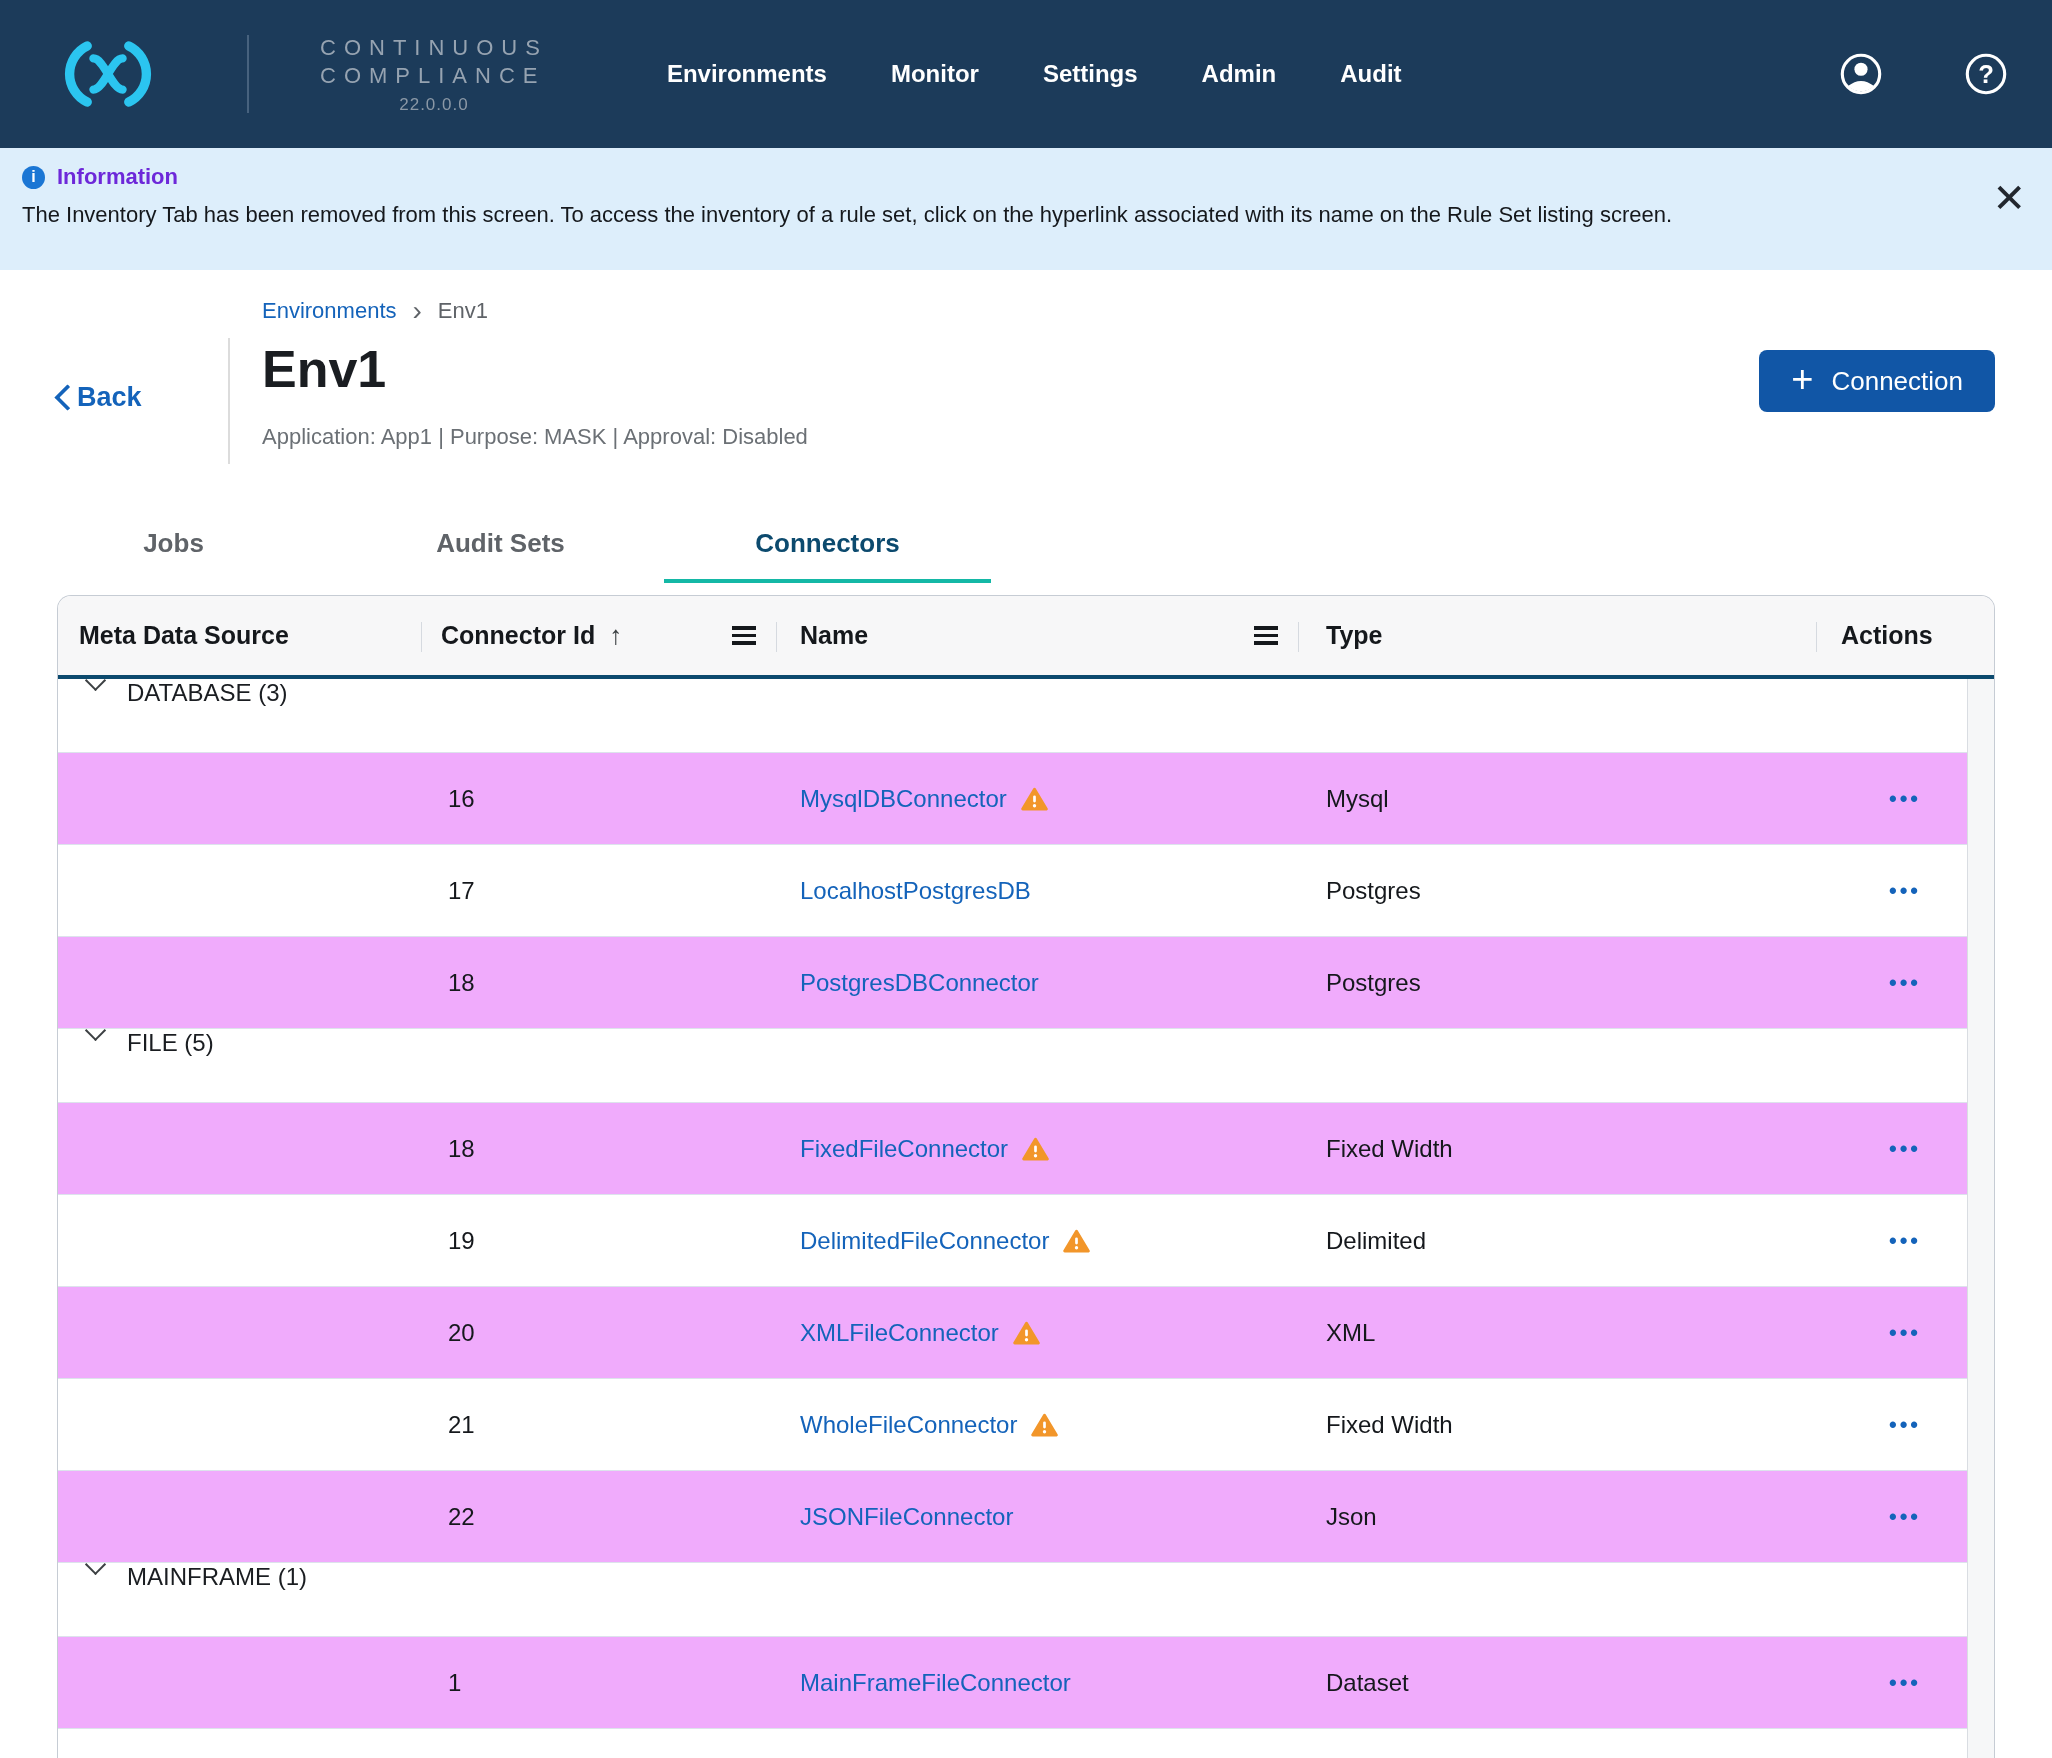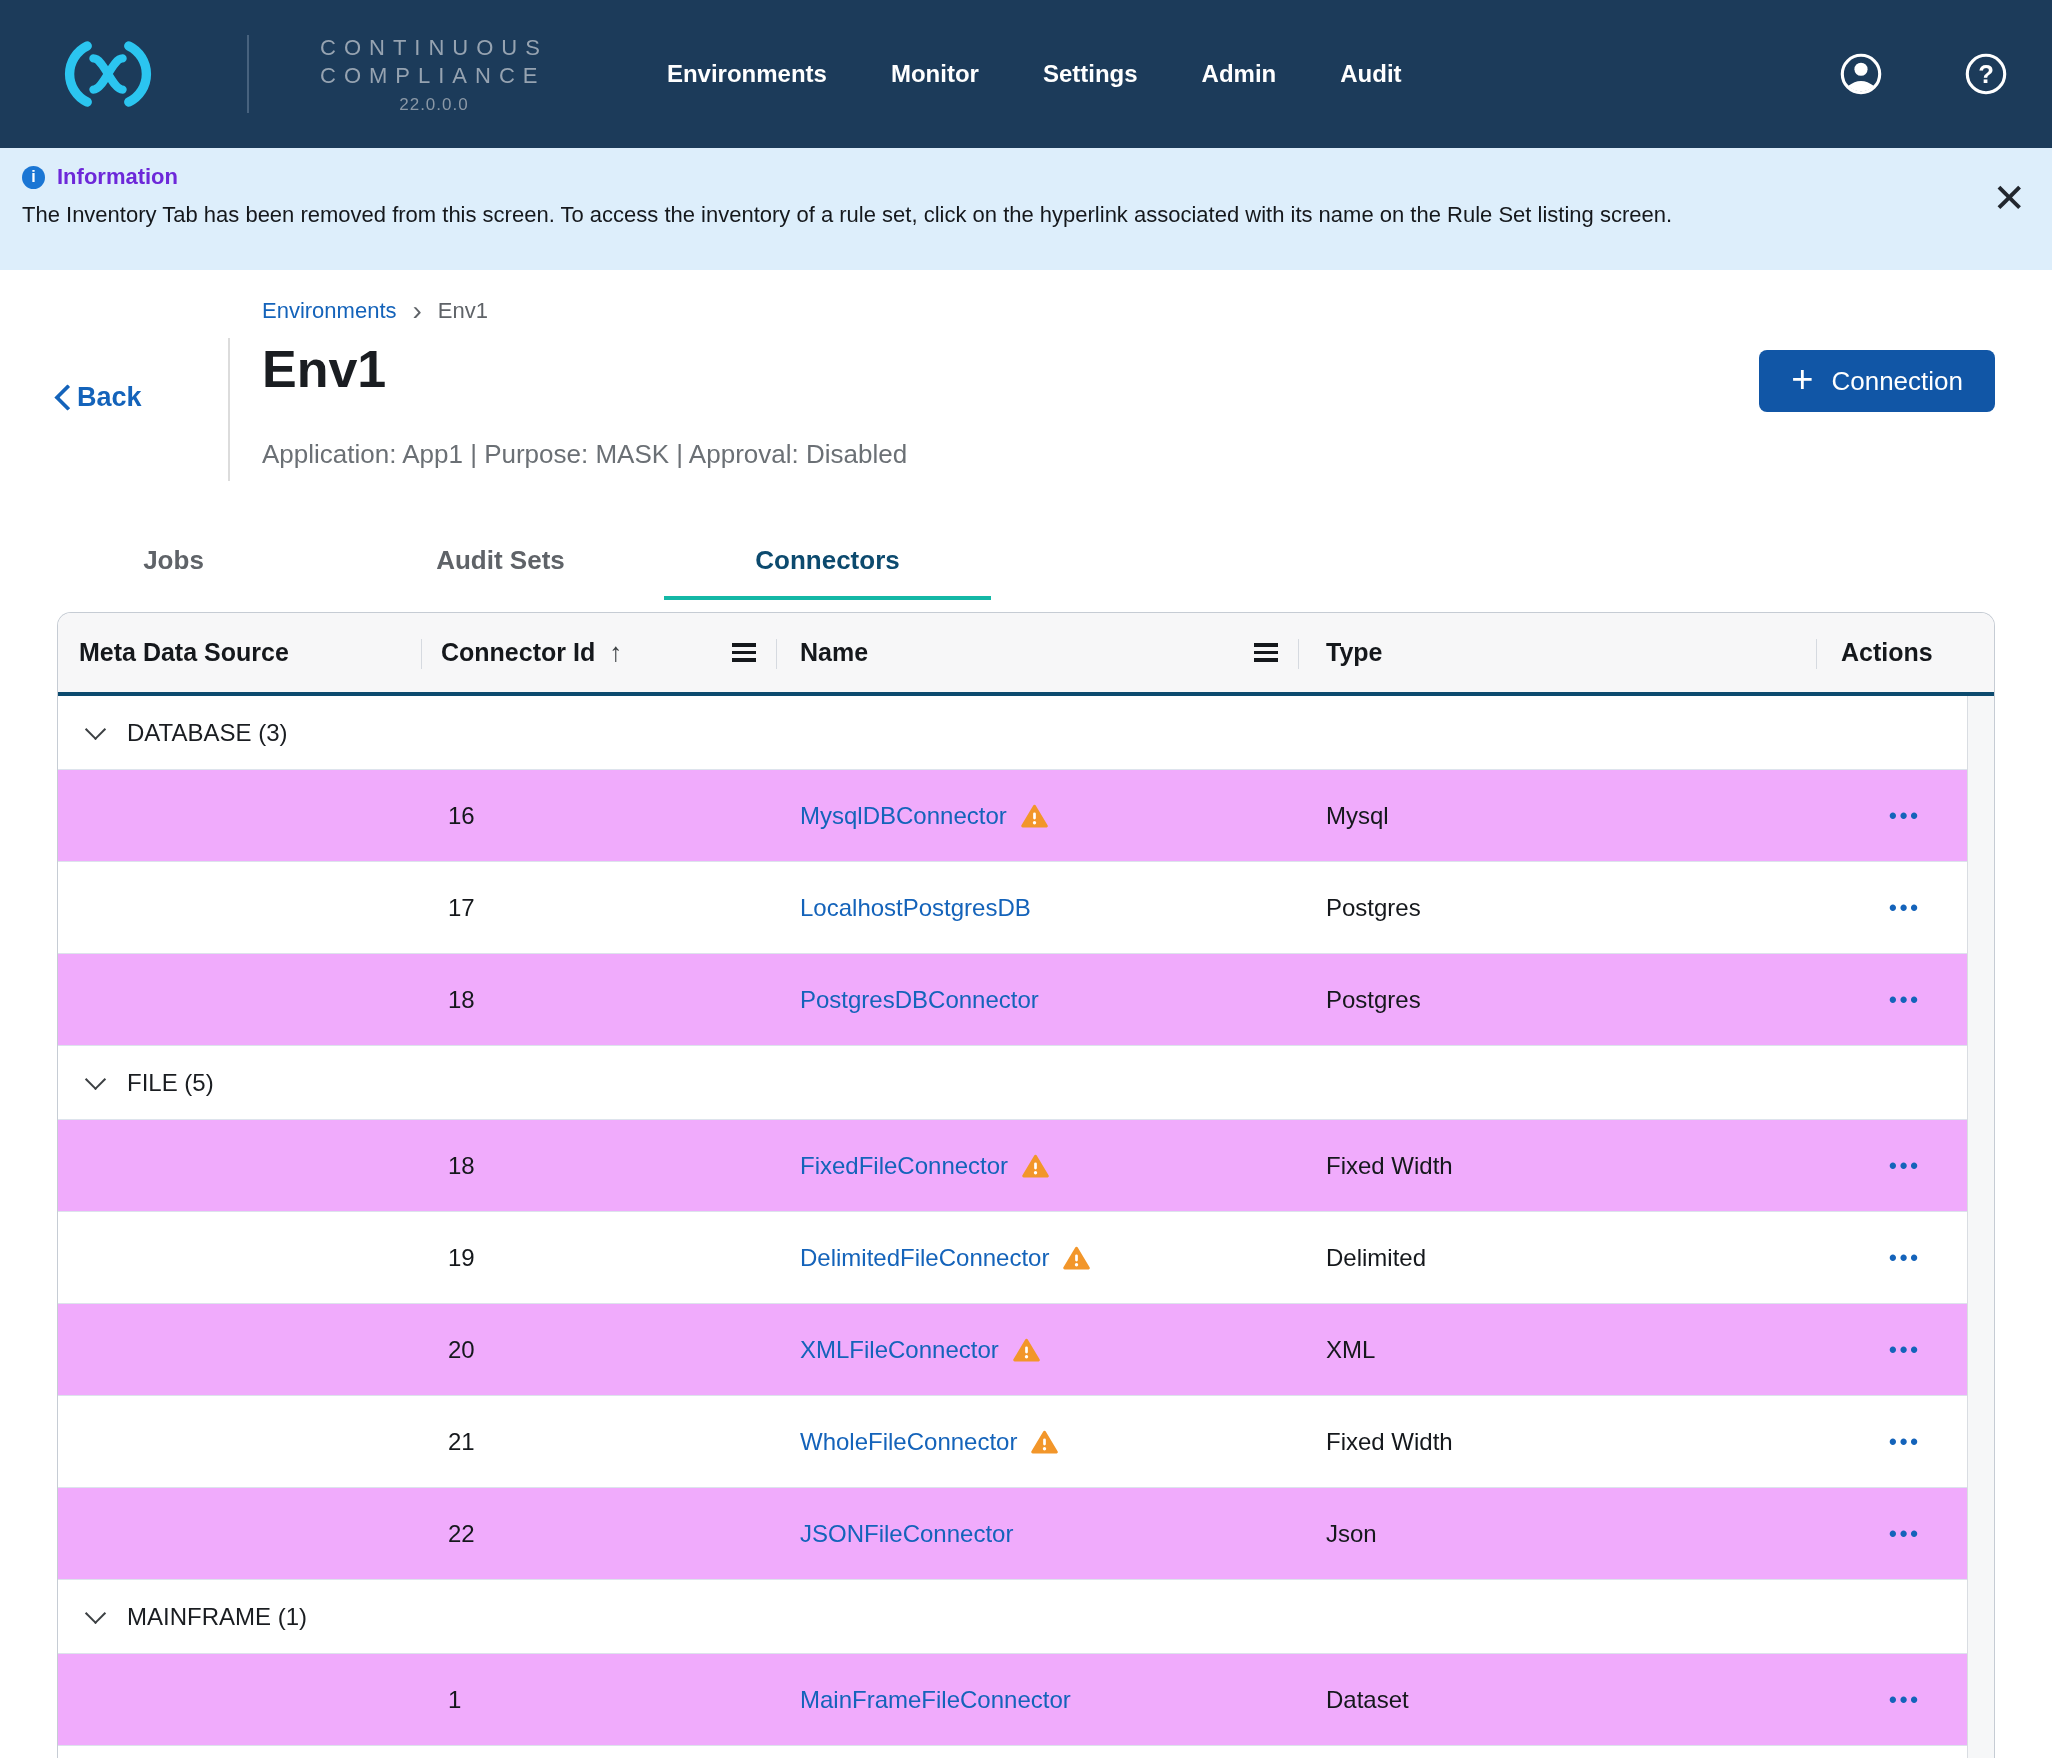--- a/index.html
+++ b/index.html
@@ -39,21 +39,21 @@
   .crumb-sep{color:#5f6368;font-size:28px;line-height:22px;}
   .crumb-current{color:#5f6368;}
 
   .header-row{position:relative;margin-top:14px;}
   .back{position:absolute;left:58px;top:44px;display:flex;align-items:center;
     color:#1463ba;font-size:27px;font-weight:700;}
   .chev-left{width:15px;height:15px;border-left:4px solid #1463ba;border-bottom:4px solid #1463ba;
     transform:rotate(45deg);border-radius:1px;display:inline-block;}
   .title-block{margin-left:228px;border-left:2px solid #dcdcdc;padding:0 0 14px 32px;}
   .page-title{font-size:52px;line-height:62px;font-weight:600;color:#1a1d21;margin:0;}
-  .subtitle{font-size:26px;color:#6b7075;margin-top:41px;line-height:26px;}
+  .subtitle{font-size:22px;color:#6b7075;margin-top:24px;line-height:26px;}
   .connection-btn{position:absolute;right:57px;top:12px;height:62px;background:#1156a6;color:#fff;
     border:none;border-radius:8px;font-size:26px;font-family:inherit;
     display:flex;align-items:center;gap:18px;padding:0 32px;}
   .plus{font-size:38px;font-weight:300;line-height:1;margin-top:-4px;}
 
   
   .tabs{display:flex;margin:48px 0 0 10px;}
   .tab{width:327px;text-align:center;font-size:26px;font-weight:700;color:#5f6368;
     padding:16px 0 20px;box-sizing:content-box;}
   .tab.active{color:#0c4a6e;border-bottom:4px solid #14b8a6;}
@@ -68,21 +68,21 @@
   .c1{width:363px;padding-left:21px;}
   .c2{width:355px;padding-left:20px;}
   .c3{width:522px;padding-left:24px;}
   .c4{width:518px;padding-left:28px;}
   .c5{flex:1;padding-left:25px;}
   .sort{font-size:26px;font-weight:400;color:#3c4043;margin-left:14px;}
   .th-spacer{flex:1;}
   .menu-icon{display:flex;flex-direction:column;gap:4px;margin-right:20px;}
   .menu-icon i{width:24px;height:3.5px;background:#15181c;display:block;}
 
-  .group-row{height:74px;display:flex;align-items:center;background:#fff;
+  .group-row{height:74px;display:flex;background:#fff;
     border-bottom:1px solid #dde3ec;box-sizing:border-box;}
   .chev-down{width:13px;height:13px;border-right:2.5px solid #3c4043;border-bottom:2.5px solid #3c4043;
     transform:rotate(45deg);margin:-6px 0 0 30px;display:inline-block;}
   .group-label{font-size:24px;color:#1a1d21;margin-left:24px;}
 
   .trow{height:92px;display:flex;align-items:center;background:#fff;
     border-bottom:1px solid #dde3ec;box-sizing:border-box;font-size:24px;}
   .trow.stripe{background:#f0abfc;}
   .td{display:flex;align-items:center;box-sizing:border-box;height:100%;}
   .td.c2{padding-left:27px;}

